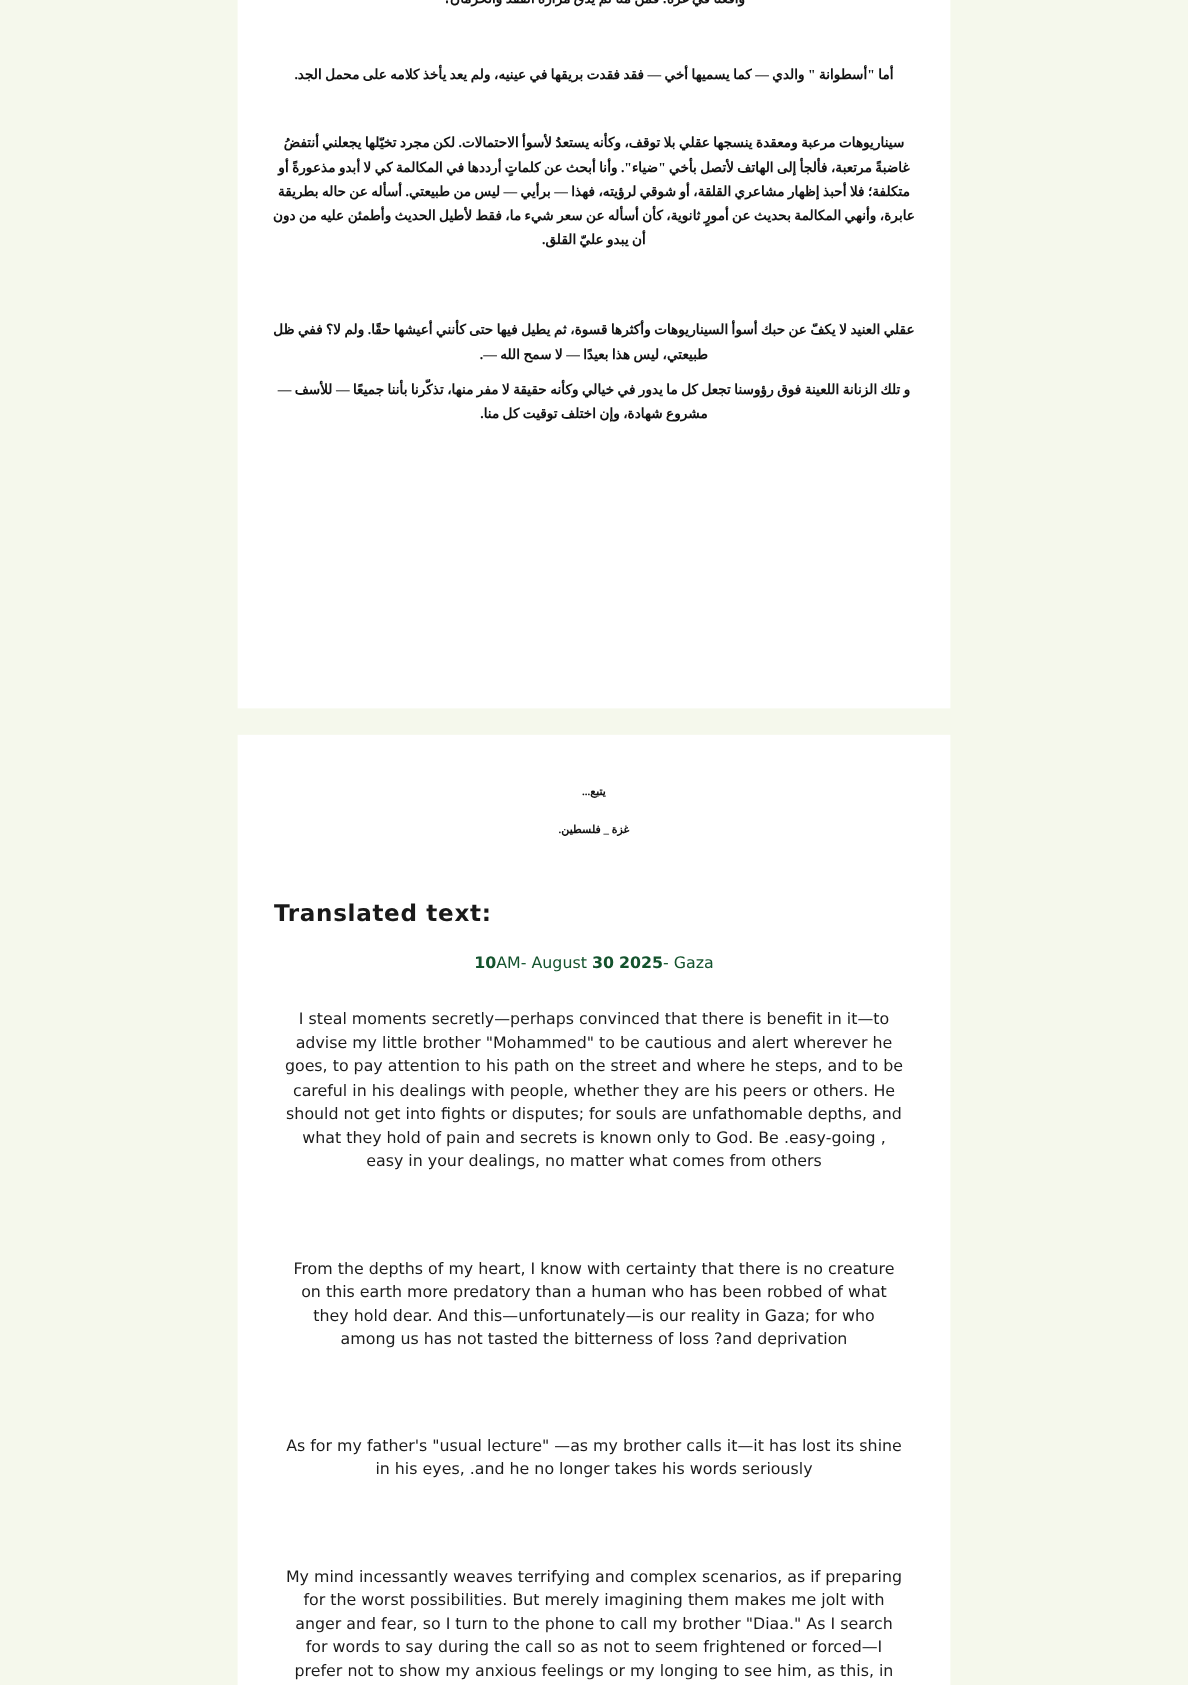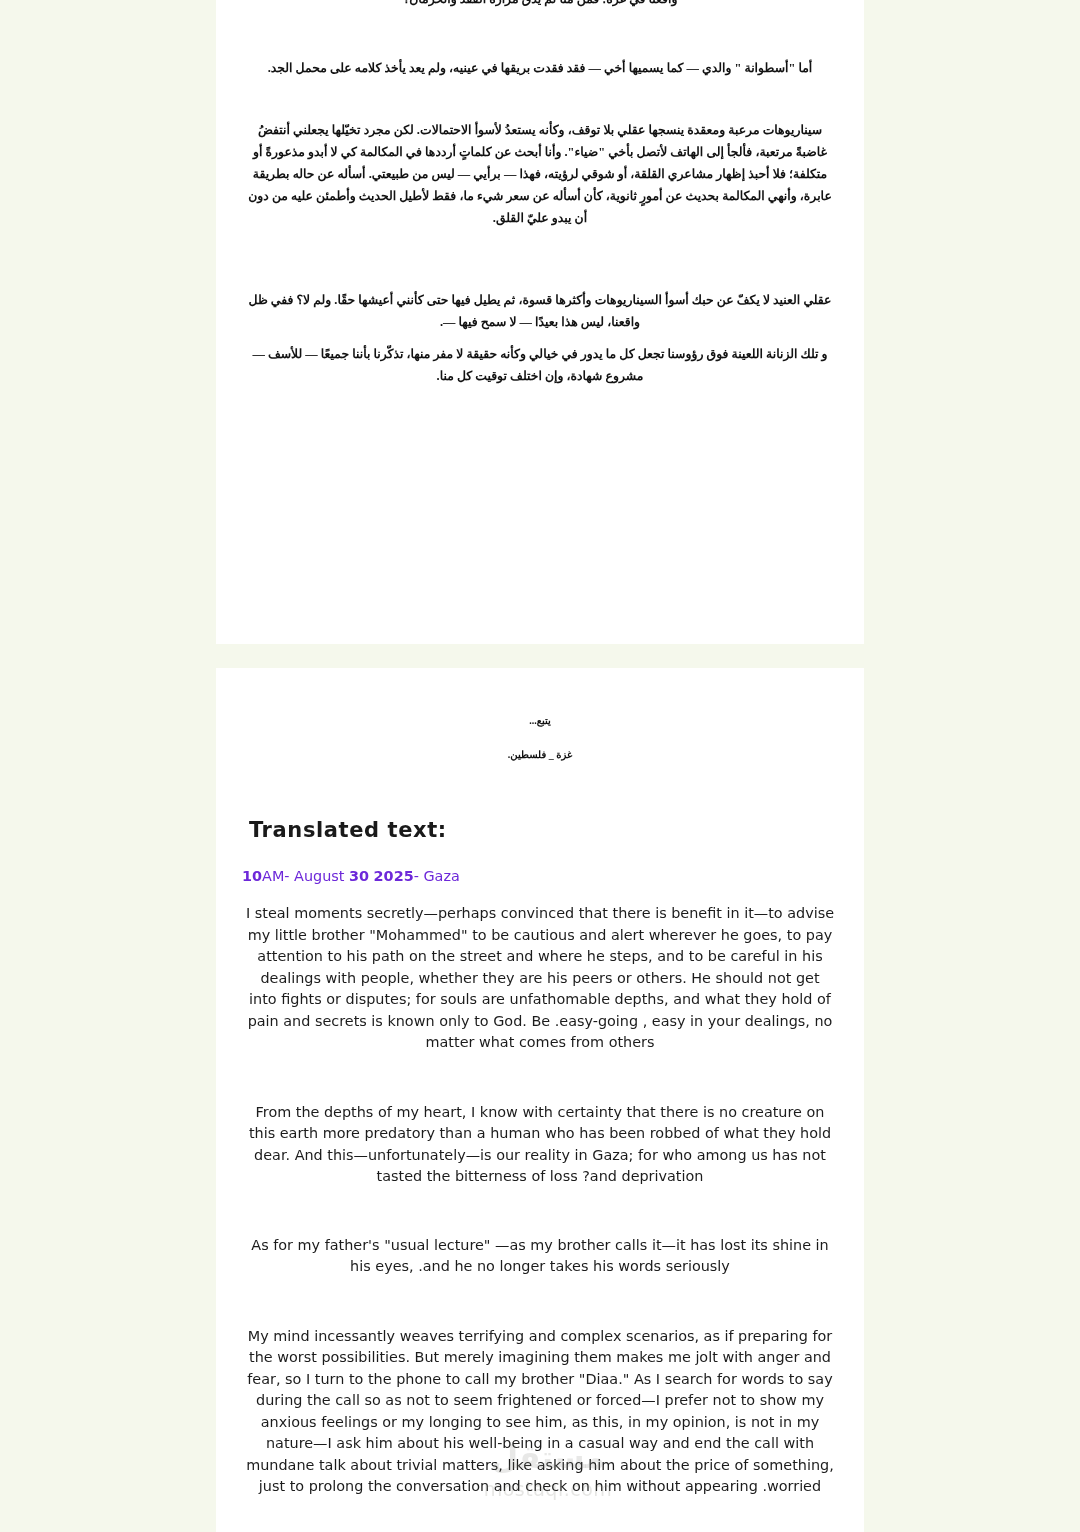--- a/index.html
+++ b/index.html
@@ -100,28 +100,29 @@
     text-align: center;
     font-family: "DejaVu Sans", "Liberation Sans", sans-serif;
     font-size: 14.4px;
     line-height: 21.5px;
     color: #1c1c1c;
     margin: 0 auto;
     max-width: 590px;
   }
   .en-date {
     direction: ltr;
+    text-align: center;
     font-family: "DejaVu Sans", "Liberation Sans", sans-serif;
     font-size: 14.4px;
-    color: #6d28d9;
+    color: #14532d;
     margin: 0;
   }
   .en-date b { font-weight: bold; }
   .en-p {
-    margin: 0;
+    margin: 14px;
     padding: 0;
   }
 
   
   .watermark {
     position: absolute;
     left: 16px;
     right: 0;
     bottom: 28px;
     text-align: center;
@@ -167,21 +168,21 @@
       <p class="ar-p">سيناريوهات مرعبة ومعقدة ينسجها عقلي بلا توقف، وكأنه يستعدُ لأسوأ الاحتمالات. لكن مجرد تخيّلها يجعلني أنتفضُ غاضبةً مرتعبة، فألجأ إلى الهاتف لأتصل بأخي "ضياء". وأنا أبحث عن كلماتٍ أرددها في المكالمة كي لا أبدو مذعورةً أو متكلفة؛ فلا أحبذ إظهار مشاعري القلقة، أو شوقي لرؤيته، فهذا — برأيي — ليس من طبيعتي. أسأله عن حاله بطريقة عابرة، وأنهي المكالمة بحديث عن أمورٍ ثانوية، كأن أسأله عن سعر شيء ما، فقط لأطيل الحديث وأطمئن عليه من دون أن يبدو عليّ القلق.</p>
 
       <div class="sp-lg"></div>
 
 
       <div class="sp-xs"></div>
 
 
       <div class="sp-xs"></div>
 
-      <p class="ar-p">عقلي العنيد لا يكفّ عن حبك أسوأ السيناريوهات وأكثرها قسوة، ثم يطيل فيها حتى كأنني أعيشها حقًا. ولم لا؟ ففي ظل واقعنا، ليس هذا بعيدًا — لا سمح فيها —.</p>
+      <p class="ar-p">عقلي العنيد لا يكفّ عن حبك أسوأ السيناريوهات وأكثرها قسوة، ثم يطيل فيها حتى كأنني أعيشها حقًا. ولم لا؟ ففي ظل طبيعتي، ليس هذا بعيدًا — لا سمح الله —.</p>
 
       <div class="sp-xs"></div>
 
       <p class="ar-p">و تلك الزنانة اللعينة فوق رؤوسنا تجعل كل ما يدور في خيالي وكأنه حقيقة لا مفر منها، تذكّرنا بأننا جميعًا — للأسف — مشروع شهادة، وإن اختلف توقيت كل منا.</p>
 
       <div class="sp-lg"></div>
 
 
     </div>
   </div>

